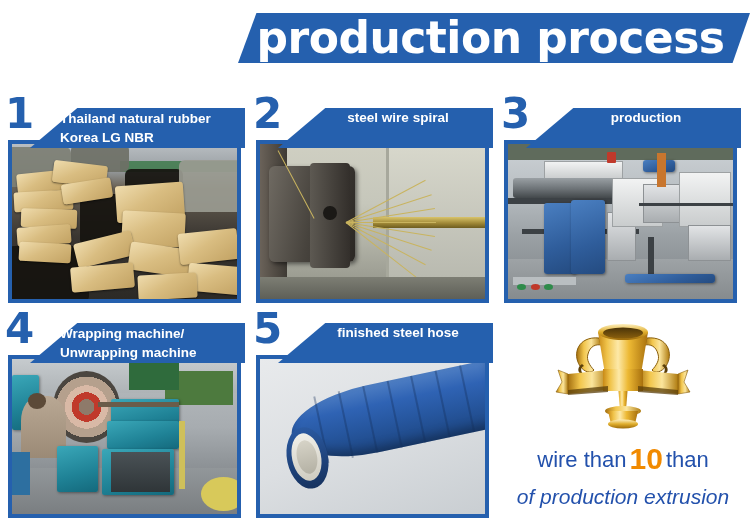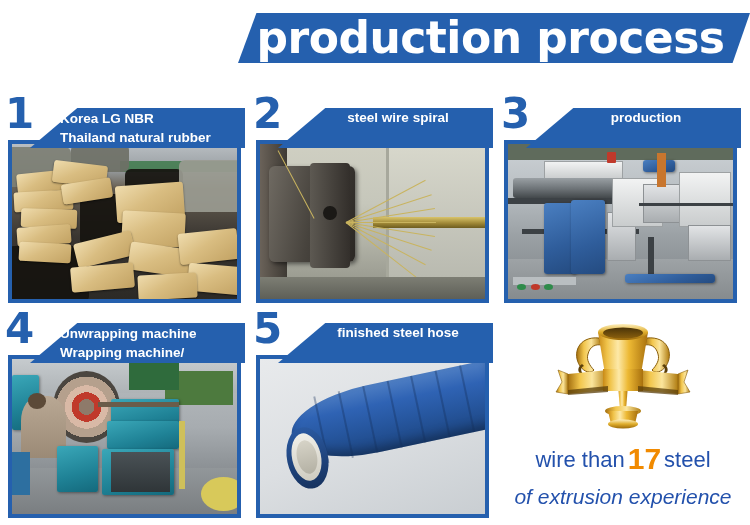--- a/index.html
+++ b/index.html
@@ -145,22 +145,22 @@
 
 <div class="page">
 
   <div class="header-banner"></div>
   <div class="header-title">production process</div>
 
   <div class="card c1">
     <div class="step-num">1</div>
     <div class="label-banner"></div>
     <div class="label-text">
+      <span class="ln">Thailand natural rubber</span>
       <span class="ln">Korea LG NBR</span>
-      <span class="ln">Thailand natural rubber</span>
     </div>
     <div class="photo-frame">
       <div class="photo p1">
         <div class="floorgreen"></div>
         <div class="dark" style="left:-4%;top:2%;width:30%;height:26%;background:#7d7f74;"></div>
         <div class="dark" style="left:26%;top:0%;width:26%;height:18%;background:#6e7066;"></div>
         <div class="dark" style="left:50%;top:16%;width:26%;height:26%;"></div>
         <div class="dark" style="left:74%;top:10%;width:28%;height:34%;background:#9a9b91;"></div>
         <div class="dark" style="left:30%;top:32%;width:40%;height:34%;"></div>
         <div class="dark" style="left:-2%;top:66%;width:36%;height:36%;"></div>
@@ -243,22 +243,22 @@
         <div style="position:absolute;left:10%;top:90%;width:4%;height:4%;border-radius:50%;background:#c0392b;"></div>
         <div style="position:absolute;left:16%;top:90%;width:4%;height:4%;border-radius:50%;background:#2e8b4a;"></div>
       </div>
     </div>
   </div>
 
   <div class="card c4">
     <div class="step-num">4</div>
     <div class="label-banner"></div>
     <div class="label-text">
+      <span class="ln">Wrapping machine/</span>
       <span class="ln">Unwrapping machine</span>
-      <span class="ln">Wrapping machine/</span>
     </div>
     <div class="photo-frame">
       <div class="photo p4">
         <div class="wall"></div>
         <div class="floor"></div>
         <div class="green" style="left:68%;top:8%;width:30%;height:22%;"></div>
         <div class="teal" style="left:0%;top:10%;width:12%;height:36%;"></div>
         <div class="wheel" style="left:18%;top:8%;width:30%;height:46%;background:radial-gradient(circle at 50% 50%,#8e7a6a 0 16%,#c0392b 16% 30%,#d9b9a6 30% 44%,#b5a08d 44% 62%,#4b4640 62% 100%);"></div>
         <div class="person" style="left:4%;top:24%;width:20%;height:40%;"></div>
         <div style="position:absolute;left:7%;top:22%;width:8%;height:10%;border-radius:50%;background:#5c4a38;"></div>
@@ -347,18 +347,18 @@
         <path d="M20 62 L60 58 L60 78 L20 82 Z" fill="url(#gold2)"></path>
         <path d="M130 62 L90 58 L90 78 L130 82 Z" fill="url(#gold2)"></path>
         <path d="M55 57 L95 57 L95 79 L55 79 Z" fill="url(#gold)"></path>
         <path d="M20 62 L10 58 L14 70 L8 80 L20 82 Z" fill="url(#gold2)" stroke="#8a5f0d" stroke-width="0.6"></path>
         <path d="M130 62 L140 58 L136 70 L142 80 L130 82 Z" fill="url(#gold2)" stroke="#8a5f0d" stroke-width="0.6"></path>
         <path d="M20 78 L60 74 L60 80 L20 83 Z" fill="#5b3f0a" opacity="0.75"></path>
         <path d="M130 78 L90 74 L90 80 L130 83 Z" fill="#5b3f0a" opacity="0.75"></path>
       </svg>
     </div>
     <div class="exp-line1">
-      <span>wire than</span><span class="big">17</span><span>steel</span>
-    </div>
-    <div class="exp-line2">of extrusion experience</div>
+      <span>wire than</span><span class="big">10</span><span>than</span>
+    </div>
+    <div class="exp-line2">of production extrusion</div>
   </div>
 
 </div>
 
 </body></html>

